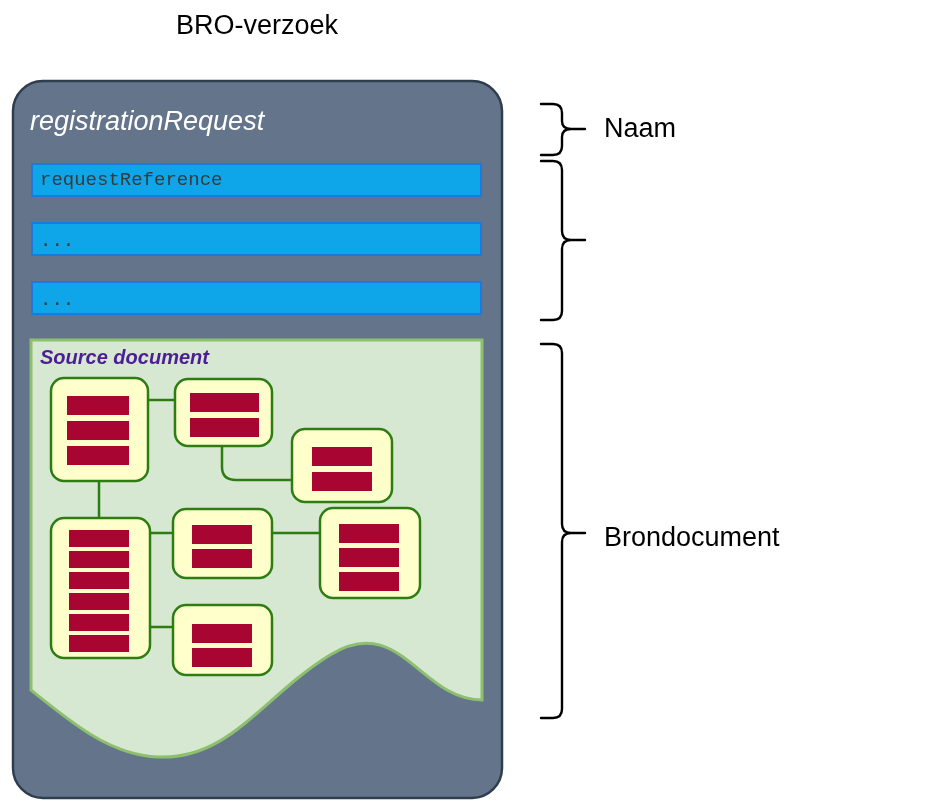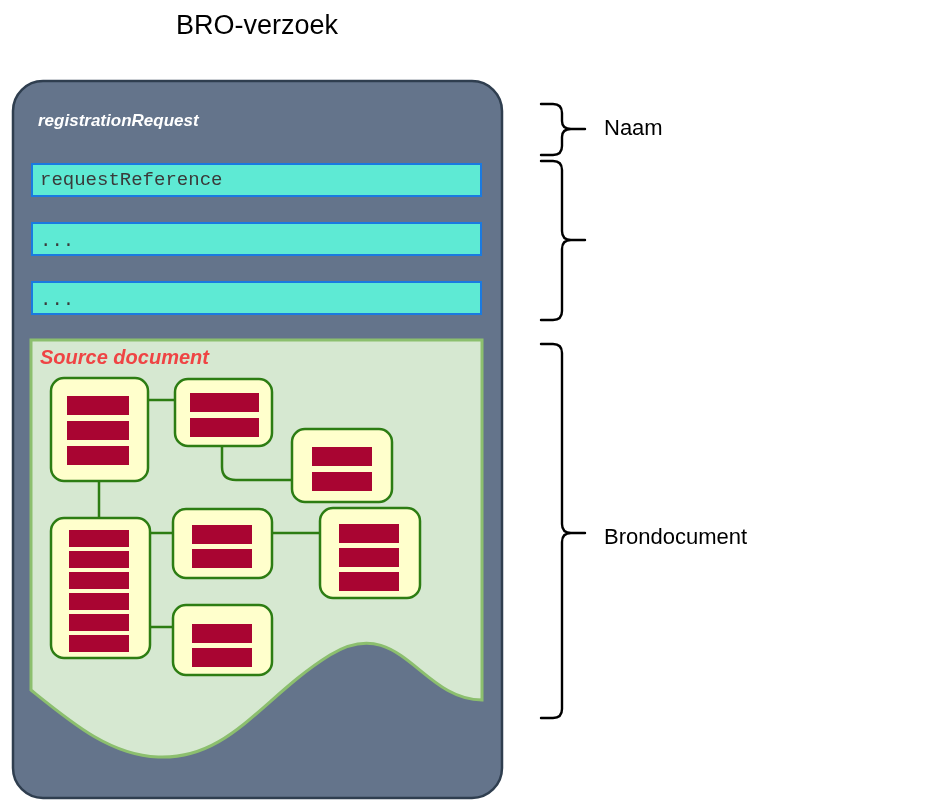--- a/index.html
+++ b/index.html
@@ -44,36 +44,36 @@
     font-size: 27px;
     line-height: 34px;
     color: #000000;
     white-space: nowrap;
     font-family: "Liberation Sans", sans-serif;
     margin-left: 24px;
   }
 
   .request-title {
     position: absolute;
-    left: 38px;
+    left: 30px;
     top: 108px;
-    font-size: 17px;
+    font-size: 27px;
     line-height: 26px;
-    font-weight: bold;
+    font-weight: normal;
     font-style: italic;
     color: #ffffff;
     white-space: nowrap;
     font-family: "Liberation Sans", sans-serif;
   }
 
   .field-row {
     position: absolute;
     left: 31px;
     width: 451px;
-    background: #5eead4;
+    background: #0ea5e9;
     border: 2px solid #1a7ae0;
     box-sizing: border-box;
     font-family: "Liberation Mono", monospace;
     font-size: 19px;
     color: #3a3a3a;
     display: flex;
     align-items: center;
     padding-left: 7px;
     box-sizing: border-box;
   }
@@ -82,29 +82,29 @@
   .field-row.r3 { top: 281px; height: 34px; align-items: flex-end; padding-bottom: 2px; }
 
   .source-doc-title {
     position: absolute;
     left: 40px;
     top: 345px;
     font-size: 20px;
     line-height: 25px;
     font-weight: bold;
     font-style: italic;
-    color: #ef4444;
+    color: #4c1d95;
     white-space: nowrap;
     font-family: "Liberation Sans", sans-serif;
   }
 
   .brace-label {
     position: absolute;
     left: 604px;
-    font-size: 22px;
+    font-size: 27px;
     line-height: 32px;
     color: #000000;
     white-space: nowrap;
     font-family: "Liberation Sans", sans-serif;
   }
   .brace-label.l1 { top: 112px; }
   .brace-label.l2 { top: 224px; }
   .brace-label.l3 { top: 521px; }
 </style>
 </head>

